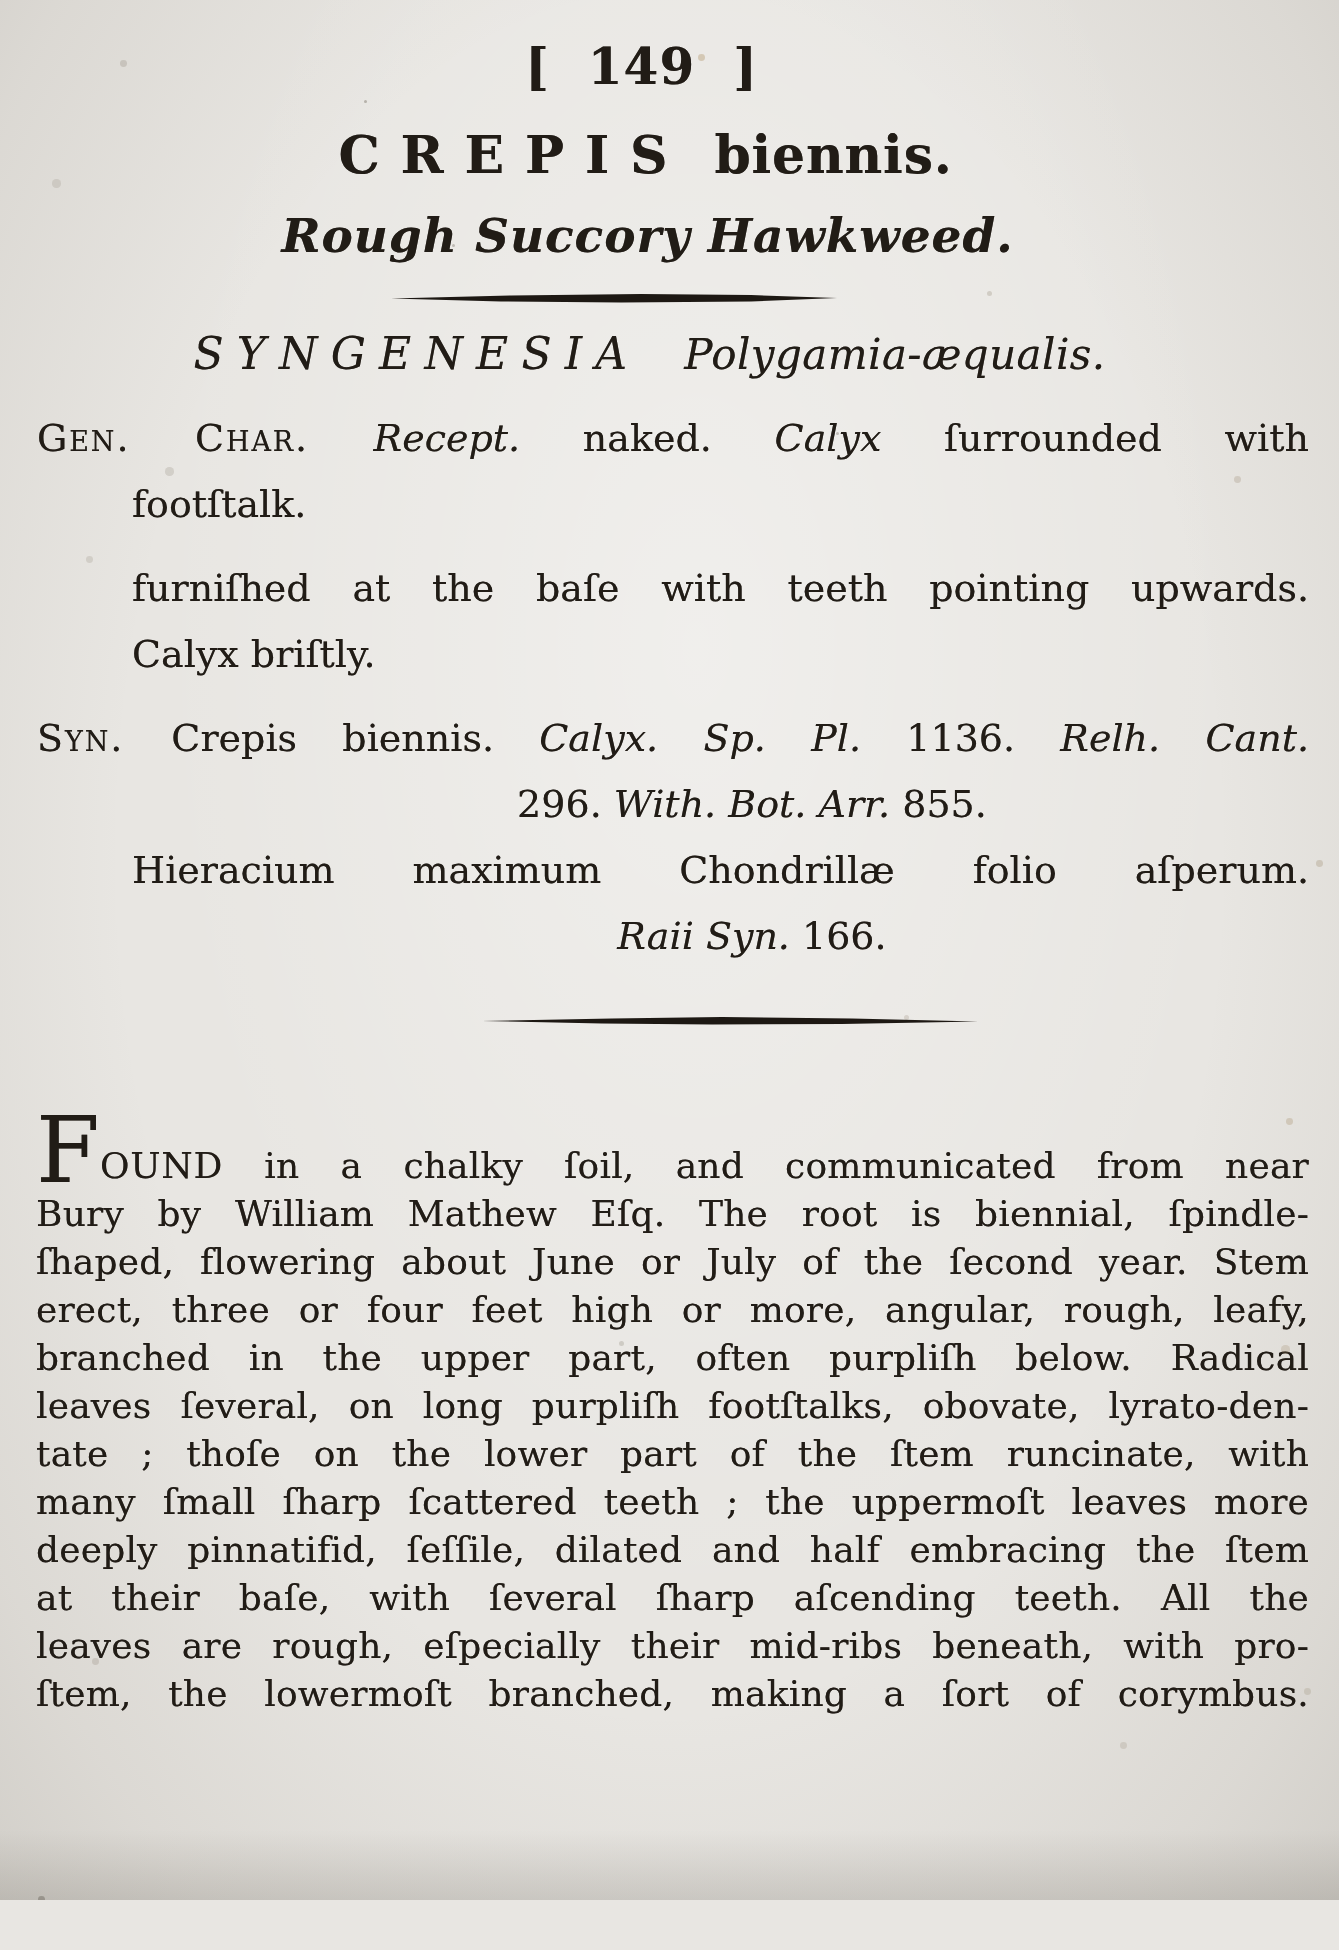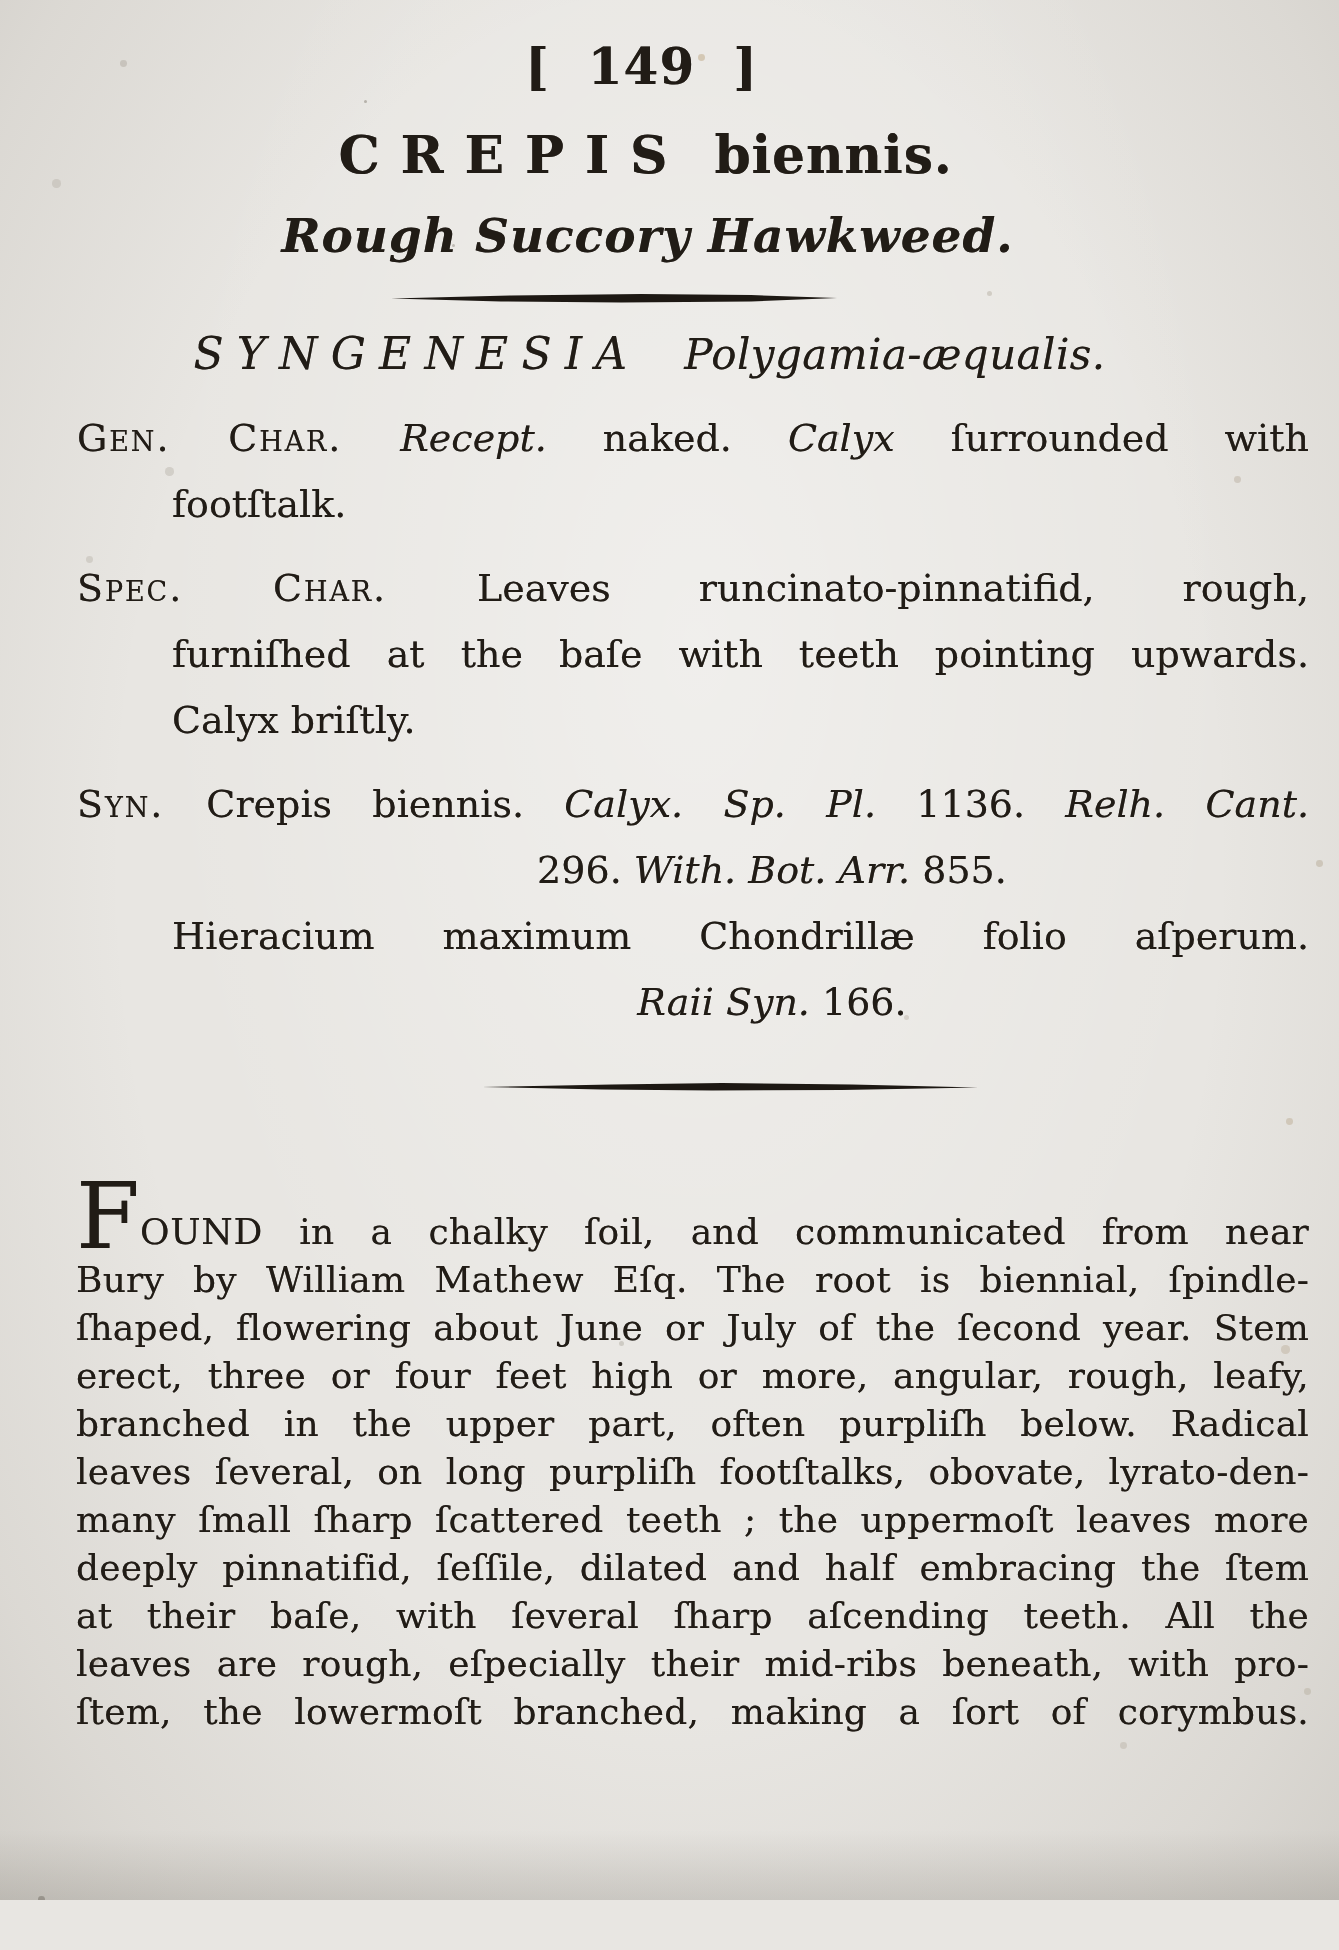--- a/index.html
+++ b/index.html
@@ -50,21 +50,21 @@
   .title .species{margin-left:26px;letter-spacing:.015em;}
   .common{margin-top:22px;font-size:47px;line-height:56px;font-style:italic;font-weight:700;letter-spacing:.02em;transform:translateX(-22px);}
   .rule{display:block;margin:28px auto 0 auto;}
   .rule1{transform:translateX(-56px);}
   .rule2{transform:translateX(60px);margin-top:46px;}
   .classline{margin-top:24px;font-size:42px;line-height:52px;font-style:italic;transform:translateX(-20px);}
   .classline .klass{letter-spacing:.30em;font-size:44px;}
   .classline .order{margin-left:44px;letter-spacing:.01em;}
   .sections{margin-top:24px;padding:0 30px 0 37px;font-size:38px;line-height:66px;}
   .sections .para{margin:0 0 18px 0;}
-  .line{white-space:normal;margin-left:40px;}
+  .line{white-space:normal;}
   .j{text-align:justify;text-align-last:justify;}
   .ind1{padding-left:95px;}
   .ind2{padding-left:158px;text-align:center;}
   .desc{margin-top:116px;padding:0 30px 0 36px;font-size:36px;line-height:48px;letter-spacing:.005em;}
   .s-r{}
   .s-i{font-style:italic;}
   .s-sc{font-variant:small-caps;letter-spacing:.05em;}
   .s-dc{font-size:92px;line-height:0;vertical-align:-4px;}
   .s-caps{letter-spacing:.02em;}
   .ink{fill:#1d1813;}
@@ -92,21 +92,20 @@
   <div class="classline center">
     <span class="klass">SYNGENESIA</span><span class="order">Polygamia-æqualis.</span>
   </div>
 
   <div class="sections">
     <div class="para">
       <div class="line j"><span class="s-sc">Gen. Char. </span><span class="s-i">Recept.</span><span class="s-r"> naked. </span><span class="s-i">Calyx</span><span class="s-r"> ſurrounded with</span></div>
       <div class="line ind1"><span class="s-r">footſtalk.</span></div>
     </div>
     <div class="para">
-      <div class="line j"><span class="s-sc">Spec. Char. </span><span class="s-r">Leaves runcinato-pinnatifid, rough,</span></div>
       <div class="line j ind1"><span class="s-r">furniſhed at the baſe with teeth pointing upwards.</span></div>
       <div class="line ind1"><span class="s-r">Calyx briſtly.</span></div>
     </div>
     <div class="para">
       <div class="line j"><span class="s-sc">Syn. </span><span class="s-r">Crepis biennis. </span><span class="s-i">Calyx. Sp. Pl.</span><span class="s-r"> 1136. </span><span class="s-i">Relh. Cant.</span></div>
       <div class="line ind2"><span class="s-r">296. </span><span class="s-i">With. Bot. Arr.</span><span class="s-r"> 855.</span></div>
       <div class="line j ind1"><span class="s-r">Hieracium maximum Chondrillæ folio aſperum.</span></div>
       <div class="line ind2"><span class="s-i">Raii Syn.</span><span class="s-r"> 166.</span></div>
     </div>
   </div>
@@ -115,19 +114,20 @@
     <polygon class="ink" points="0,6 130,3.5 240,2 370,3.5 496,6.5 360,9 230,9.5 120,8.5"></polygon>
   </svg>
 
   <div class="desc">
     <div class="line j"><span class="s-dc">F</span><span class="s-caps">OUND</span><span class="s-r"> in a chalky ſoil, and communicated from near</span></div>
     <div class="line j"><span class="s-r">Bury by William Mathew Eſq.  The root is biennial, ſpindle-</span></div>
     <div class="line j"><span class="s-r">ſhaped, flowering about June or July of the ſecond year.  Stem</span></div>
     <div class="line j"><span class="s-r">erect, three or four feet high or more, angular, rough, leafy,</span></div>
     <div class="line j"><span class="s-r">branched in the upper part, often purpliſh below.  Radical</span></div>
     <div class="line j"><span class="s-r">leaves ſeveral, on long purpliſh footſtalks, obovate, lyrato-den-</span></div>
+    <div class="line j"><span class="s-r">tate ; thoſe on the lower part of the ſtem runcinate, with</span></div>
     <div class="line j"><span class="s-r">many ſmall ſharp ſcattered teeth ; the uppermoſt leaves more</span></div>
     <div class="line j"><span class="s-r">deeply pinnatifid, ſeſſile, dilated and half embracing the ſtem</span></div>
     <div class="line j"><span class="s-r">at their baſe, with ſeveral ſharp aſcending teeth.  All the</span></div>
     <div class="line j"><span class="s-r">leaves are rough, eſpecially their mid-ribs beneath, with pro-</span></div>
     <div class="line j"><span class="s-r">ſtem, the lowermoſt branched, making a ſort of corymbus.</span></div>
   </div>
 </div>
 
 </body></html>

